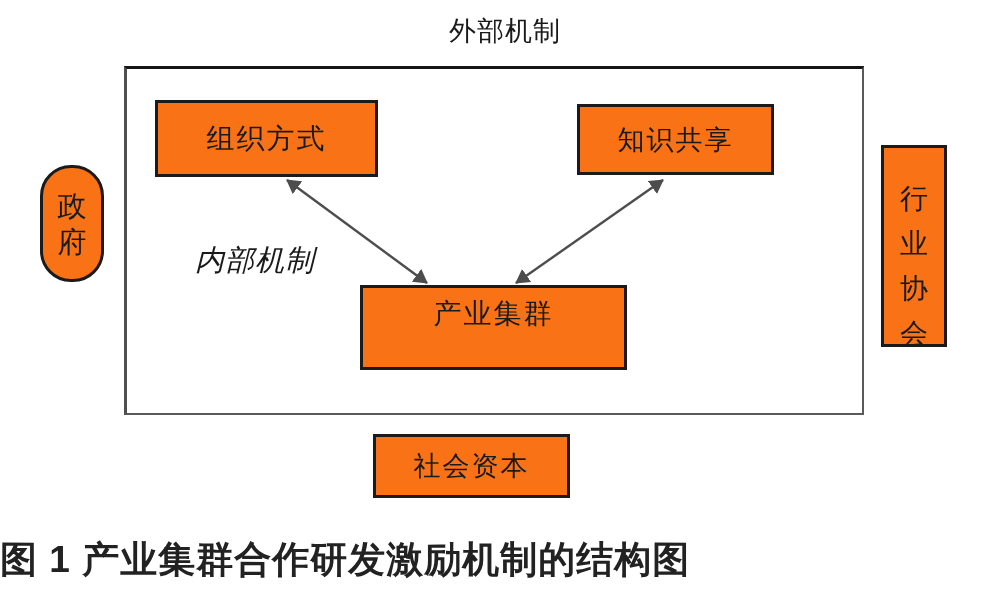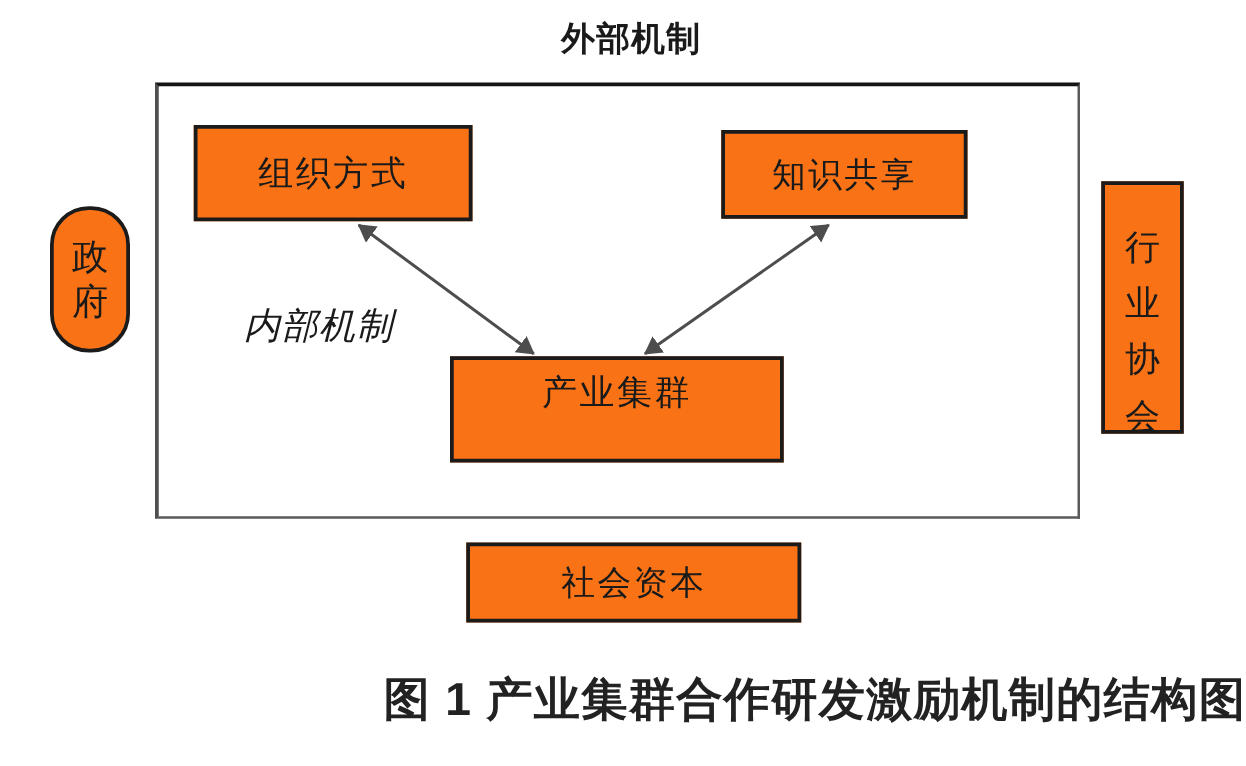--- a/index.html
+++ b/index.html
@@ -19,21 +19,20 @@
   .label {
     position: absolute;
     white-space: nowrap;
     color: var(--text-color, #1a1a1a);
   }
   .external-label {
     left: 449px;
     top: 13px;
     font-size: 27px;
     letter-spacing: 1px;
-    font-weight: bold;
   }
   .internal-label {
     left: 195px;
     top: 241px;
     font-size: 29px;
     letter-spacing: 1px;
     font-style: italic;
   }
   .outer-rect {
     position: absolute;
@@ -79,21 +78,21 @@
     left: 360px;
     top: 285px;
     width: 267px;
     height: 85px;
     font-size: 28px;
     padding-bottom: 28px;
   }
   .social-box {
     left: 373px;
     top: 434px;
-    width: 268px;
+    width: 197px;
     height: 64px;
     font-size: 27px;
   }
   .gov-box {
     left: 40px;
     top: 165px;
     width: 64px;
     height: 117px;
     font-size: 29px;
     border-radius: 31px;
@@ -126,21 +125,21 @@
     stroke-width: 2.4;
   }
   .ah-fill {
     fill: var(--line-color, #4d4d4d);
   }
   .caption {
     position: absolute;
     left: 0;
     top: 535px;
     width: 997px;
-    text-align: right;
+    text-align: left;
     font-family: "Liberation Sans", "DejaVu Sans", sans-serif;
     font-weight: 700;
     font-size: 37px;
     letter-spacing: 1px;
     color: #222222;
   }
 </style>
 </head>
 <body>
 

